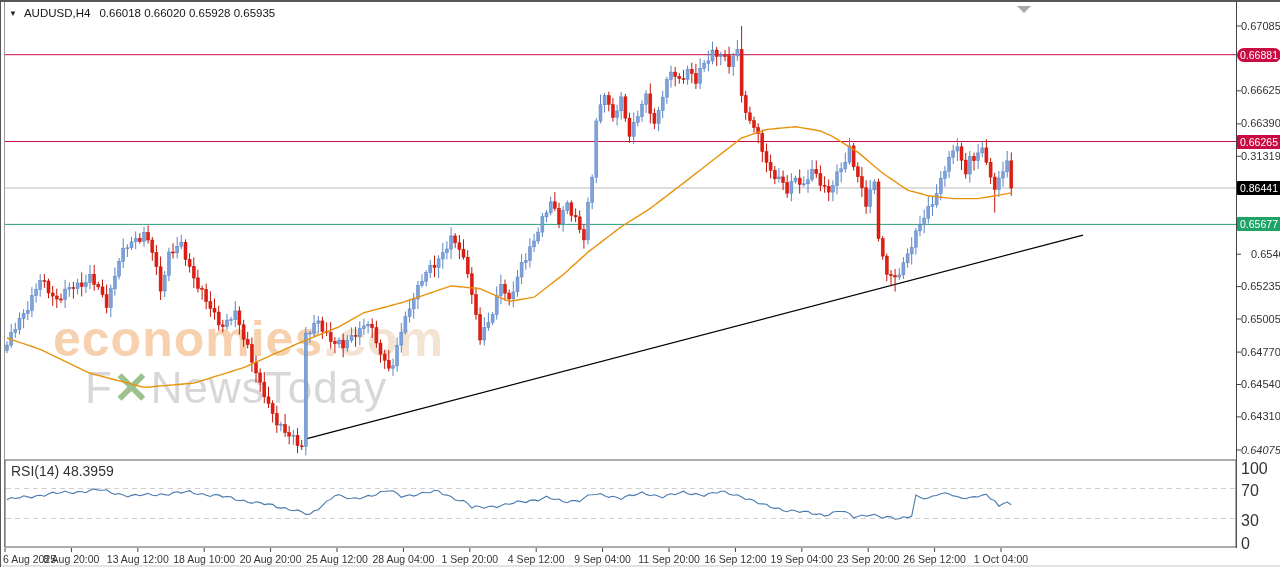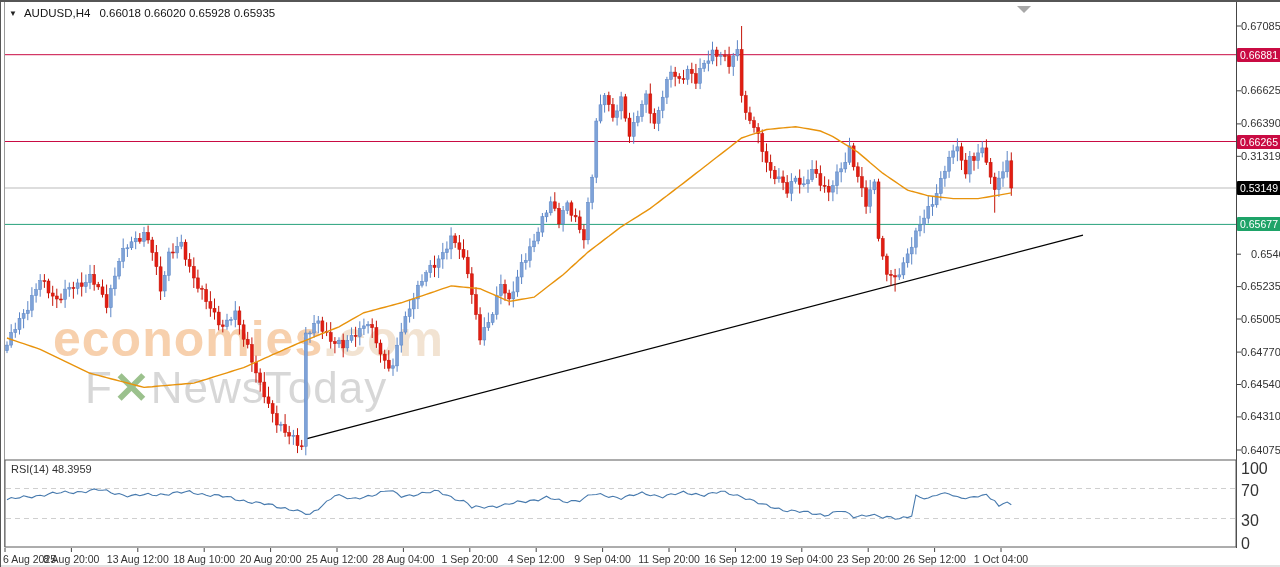--- a/index.html
+++ b/index.html
@@ -19,21 +19,21 @@
   .wm2{position:absolute;left:84px;top:360px;font-size:44px;font-weight:400;letter-spacing:1px;
        color:rgba(188,188,188,0.60);white-space:nowrap;}
   .wm2 .wm-x{color:rgba(112,166,92,0.70);font-weight:bold;}
   svg.chart{position:absolute;left:0;top:0;z-index:2;}
   .lbl{position:absolute;font-size:11px;color:#333;white-space:nowrap;z-index:3;}
   .badge{position:absolute;left:1236px;width:44px;height:14px;line-height:14px;text-align:center;
          font-size:10.5px;color:#fff;border-radius:1px;z-index:4;}
   .hidden-maroon{position:absolute;left:1240px;top:50px;font-size:10.5px;color:#7e1c24;z-index:3;}
   .date-lbl{position:absolute;top:551px;font-size:10.5px;color:#333;white-space:nowrap;transform:translateX(-50%);z-index:3;}
   .date-lbl.first{transform:none;}
-  .rsi-lbl{position:absolute;left:10px;top:461px;font-size:11px;color:#333;z-index:3;}
+  .rsi-lbl{position:absolute;left:10px;top:461px;font-size:14px;color:#333;z-index:3;}
   .rsi-axis{position:absolute;left:1240px;font-size:16px;color:#333;z-index:3;}
   .shift-tri{position:absolute;left:1016px;top:4px;width:0;height:0;z-index:3;
              border-left:7px solid transparent;border-right:7px solid transparent;border-top:7px solid #a8a8a8;}
 </style>
 </head>
 <body>
 
 <div class="screen">
   <div class="inner-left"></div>
   <div class="axis-vline"></div>
@@ -580,24 +580,24 @@
       <div class="lbl" style="left: 1240px; top: 17.5px;">0.67085</div>
       <div class="lbl" style="left: 1240px; top: 82.3048px;">0.66625</div>
       <div class="lbl" style="left: 1240px; top: 115.412px;">0.66390</div>
       <div class="lbl" style="left: 1240px; top: 147.814px;">0.31319</div>
       <div class="lbl" style="left: 1228px; top: 245.726px; margin-left: 22px;">0.65465</div>
       <div class="lbl" style="left: 1240px; top: 278.128px;">0.65235</div>
       <div class="lbl" style="left: 1240px; top: 310.53px;">0.65005</div>
       <div class="lbl" style="left: 1240px; top: 343.637px;">0.64770</div>
       <div class="lbl" style="left: 1240px; top: 376.04px;">0.64540</div>
       <div class="lbl" style="left: 1240px; top: 408.442px;">0.64310</div>
-      <div class="lbl" style="left: 1240px; top: 441.549px;">0.64075</div>
-      <div class="badge" style="top: 45.7395px; background: rgb(201, 11, 67);">0.66881</div>
+      <div class="lbl" style="left: 1240px; top: 441.549px; font-style: italic;">0.64075</div>
+      <div class="badge" style="top: 45.7395px; background: rgb(201, 11, 67); border-radius: 7px;">0.66881</div>
       <div class="badge" style="top: 132.522px; background: rgb(201, 11, 67);">0.66265</div>
-      <div class="badge" style="top: 179.012px; background: rgb(0, 0, 0);">0.53149</div>
+      <div class="badge" style="top: 179.012px; background: rgb(0, 0, 0);">0.86441</div>
       <div class="badge" style="top: 215.359px; background: rgb(30, 163, 104);">0.65677</div>
       <div class="date-lbl first" style="left: 2px;">6 Aug 2025</div>
       <div class="date-lbl" style="left: 70.4px;">8 Aug 20:00</div>
       <div class="date-lbl" style="left: 136.8px;">13 Aug 12:00</div>
       <div class="date-lbl" style="left: 203.2px;">18 Aug 10:00</div>
       <div class="date-lbl" style="left: 269.6px;">20 Aug 20:00</div>
       <div class="date-lbl" style="left: 336px;">25 Aug 12:00</div>
       <div class="date-lbl" style="left: 402.4px;">28 Aug 04:00</div>
       <div class="date-lbl" style="left: 468.8px;">1 Sep 20:00</div>
       <div class="date-lbl" style="left: 535.2px;">4 Sep 12:00</div>

